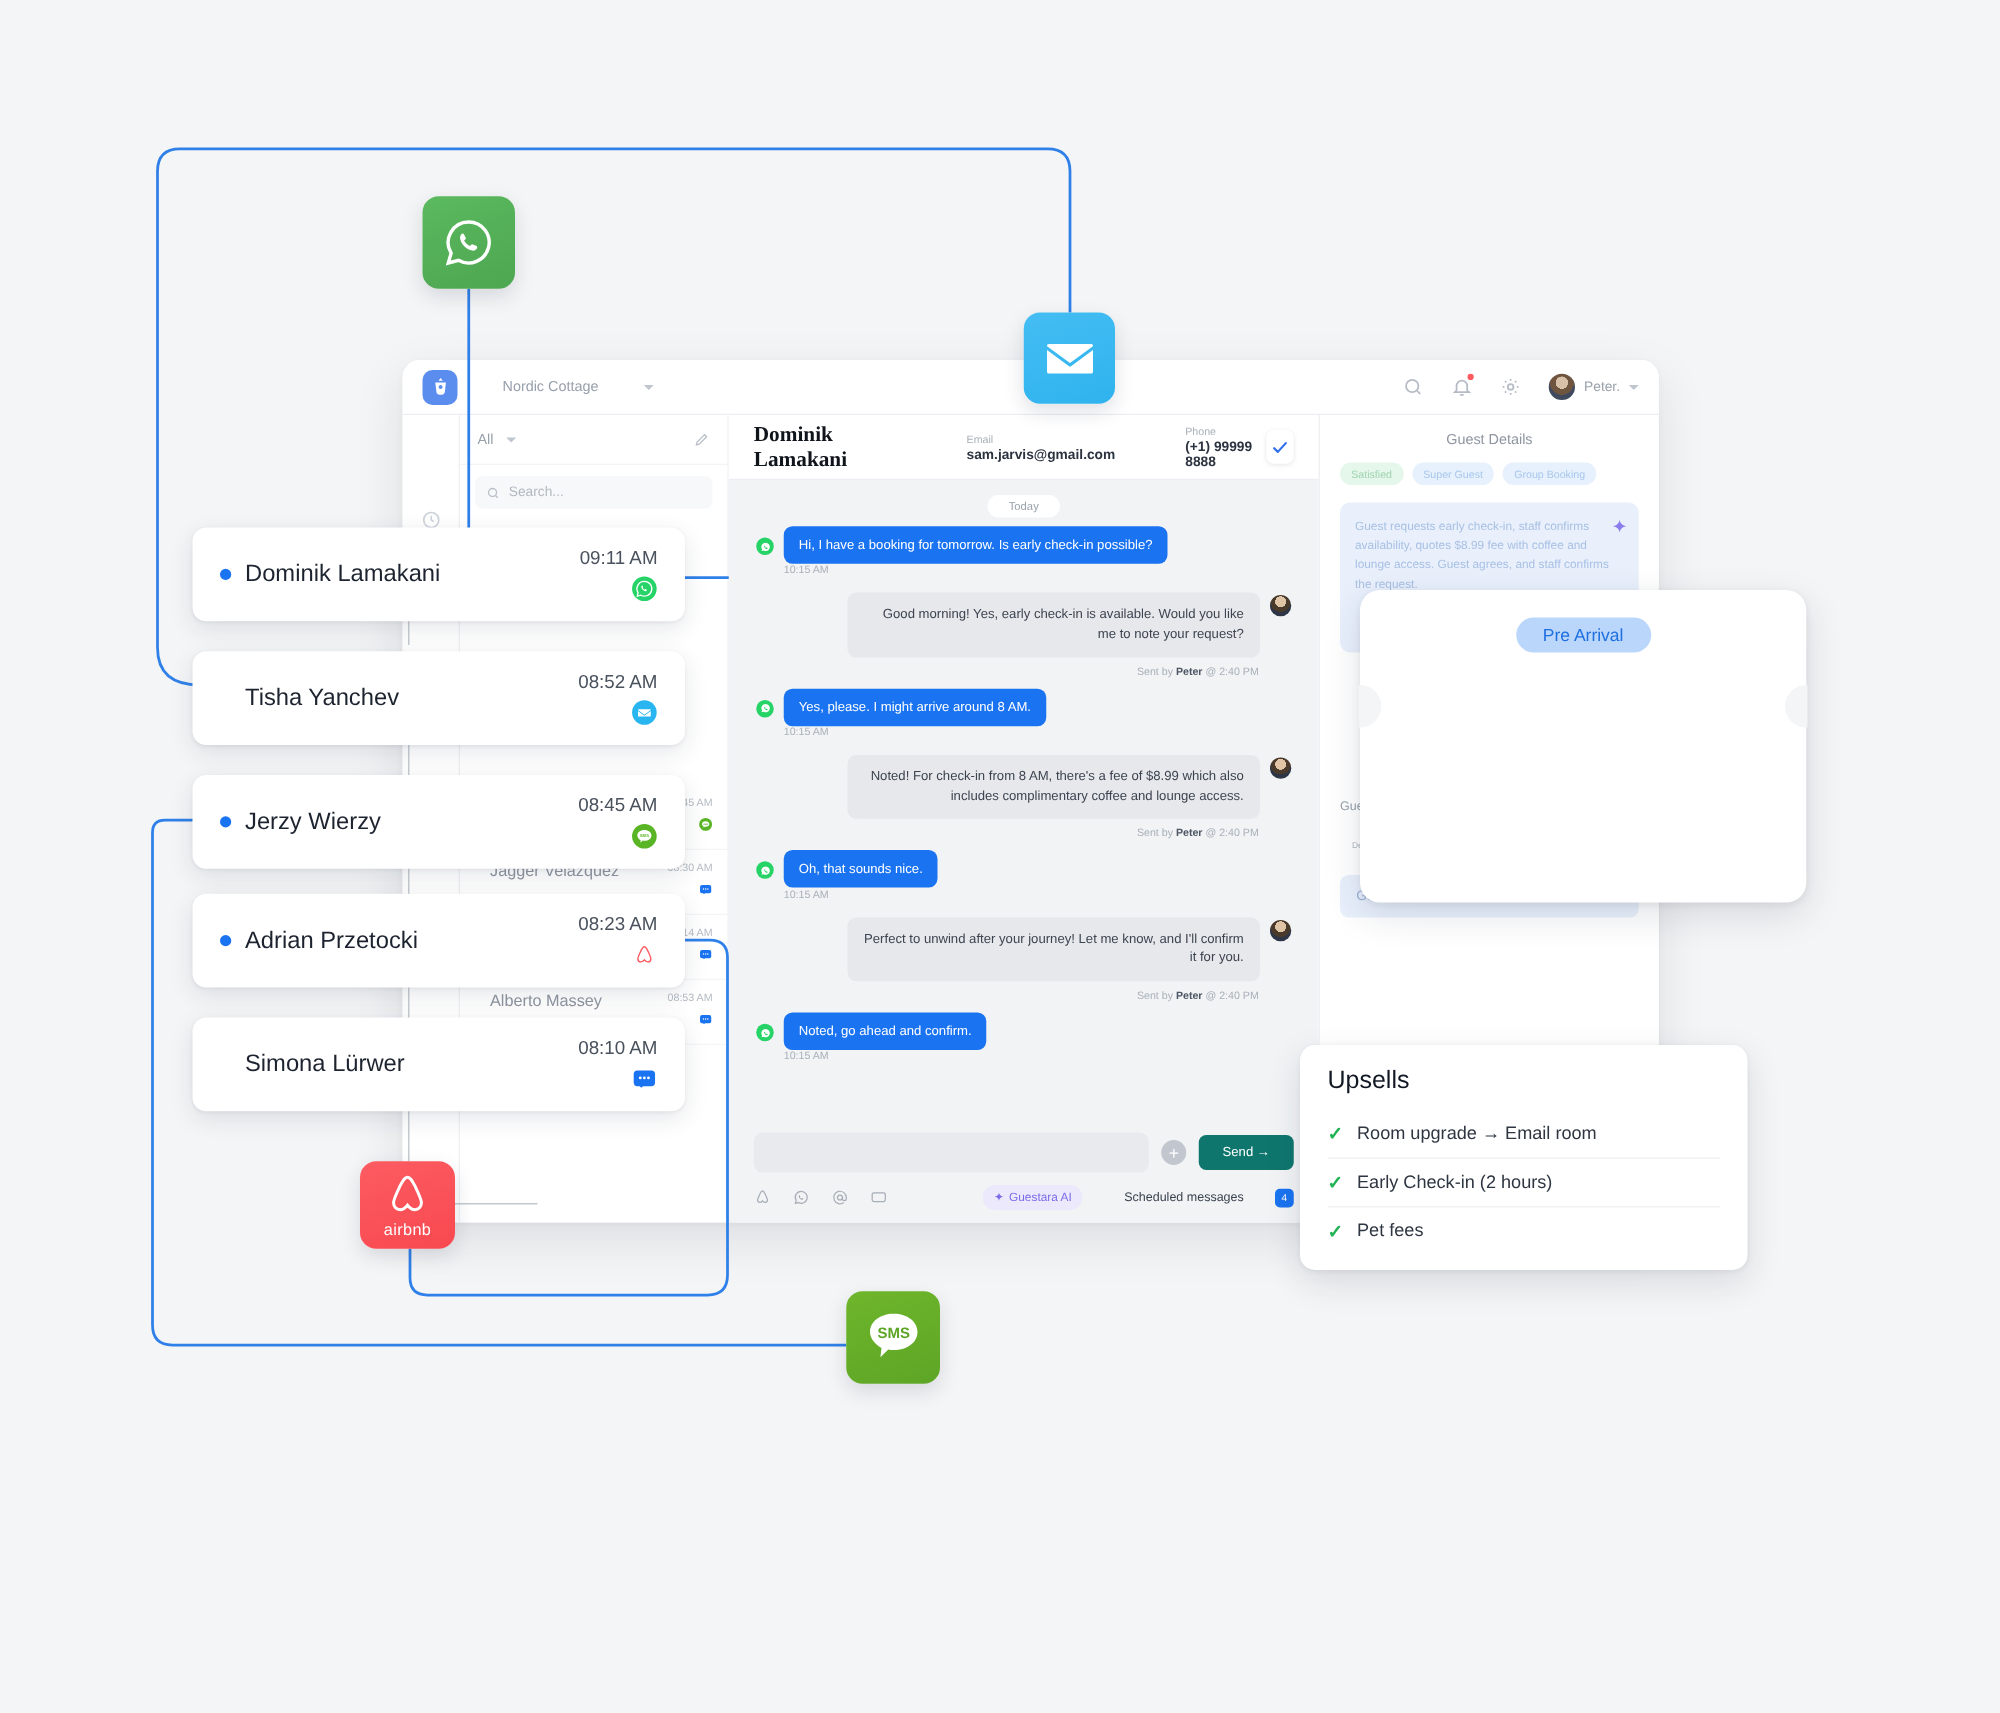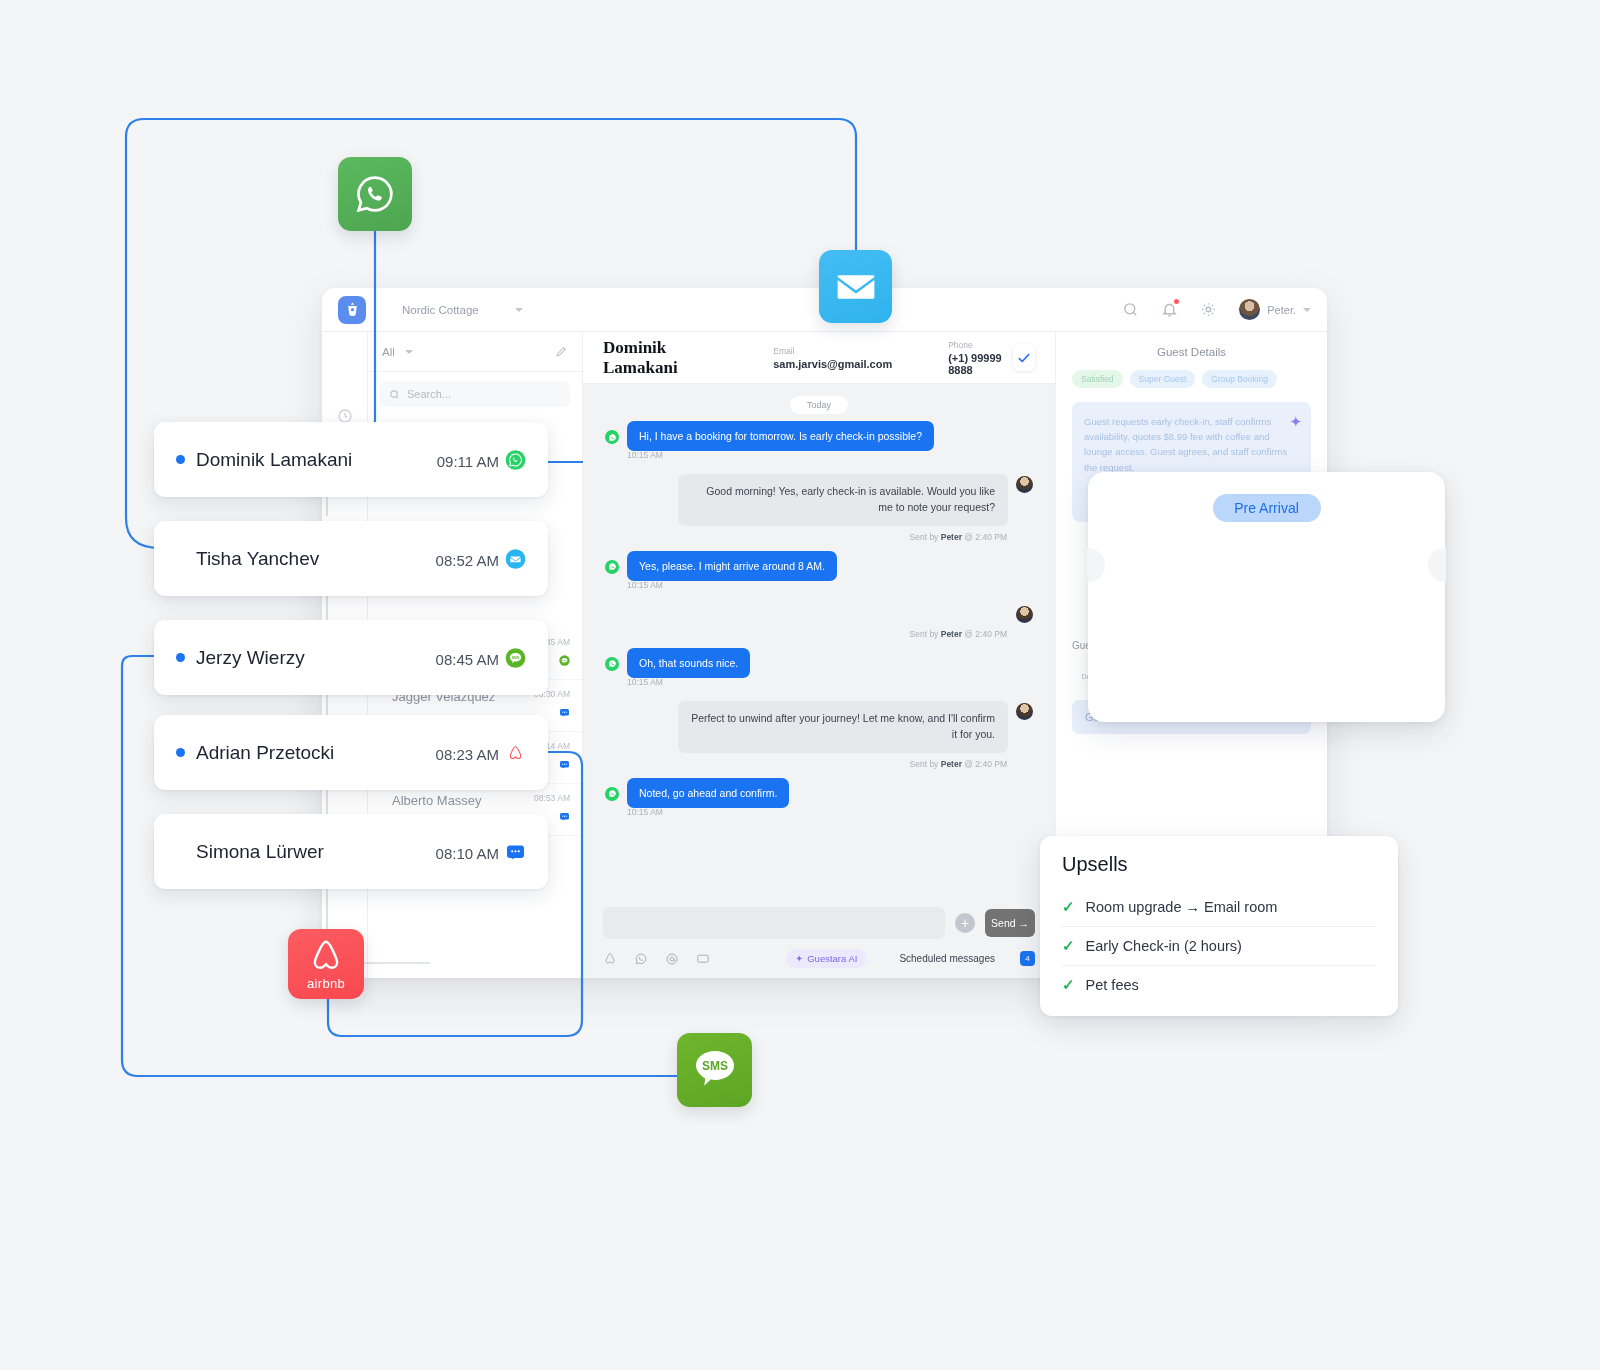--- a/index.html
+++ b/index.html
@@ -134,22 +134,22 @@
   .ts.r b { color: #4c5664; }
 
   .composer-wrap { background: #f1f3f5; padding: 8px 20px 10px; }
   .composer { display: flex; align-items: center; gap: 10px; }
   .composer-input { flex: 1; height: 32px; border-radius: 7px; background: #e8eaee; }
   .plus-btn {
     width: 20px; height: 20px; border-radius: 50%; background: #c2c7cf;
     display: flex; align-items: center; justify-content: center; color: #fff; font-size: 14px; line-height: 1;
   }
   .send-btn {
-    background: #737373; color: #fff; font-size: 10.5px; border-radius: 6px;
-    padding: 8px 6px; white-space: nowrap;
+    background: #0f766e; color: #fff; font-size: 10.5px; border-radius: 6px;
+    padding: 8px 19px; white-space: nowrap;
   }
   .composer-tools { display: flex; align-items: center; gap: 17px; margin-top: 10px; }
   .ct-ic { width: 14px; height: 14px; color: #a8aeb7; }
   .ct-ic svg { width: 100%; height: 100%; display: block; }
   .ai-pill {
     margin-left: auto; background: #ede9fd; color: #7b6ce8; font-size: 9.5px;
     border-radius: 10px; padding: 4px 9px; display: flex; align-items: center; gap: 4px;
   }
   .sched { font-size: 10px; color: #3b434f; margin-left: 16px; }
   .sched-badge {
@@ -195,21 +195,21 @@
 
   
   .fcard {
     position: absolute; width: 394px; height: 75px; background: #fff;
     border-radius: 11px; box-shadow: 0 6px 20px rgba(25,35,60,.11), 0 1px 3px rgba(25,35,60,.06);
     z-index: 30; display: flex; align-items: center; padding: 0 22px;
   }
   .fc-dot { width: 9px; height: 9px; border-radius: 50%; background: #1a73f0; margin-right: 11px; flex: 0 0 auto; }
   .fc-dot.none { background: transparent; }
   .fc-name { font-size: 19px; color: #1d2430; }
-  .fc-right { margin-left: auto; display: flex; flex-direction: row; align-items: flex-end; gap: 6px; }
+  .fc-right { margin-left: auto; display: flex; flex-direction: column; align-items: flex-end; gap: 6px; }
   .fc-time { font-size: 15px; color: #4a525e; }
   .fc-ch { width: 21px; height: 21px; display: flex; align-items: center; justify-content: center; }
 
   
   .pre-card {
     position: absolute; left: 1088px; top: 472px; width: 357px; height: 250px;
     background: #fff; border-radius: 16px; z-index: 40;
     box-shadow: 0 10px 30px rgba(25,35,60,.13), 0 2px 6px rgba(25,35,60,.07);
     padding: 22px 24px 0;
   }
@@ -442,20 +442,21 @@
               <div class="row in">
                 <span class="wa-dot">
                   <svg viewBox="0 0 24 24" fill="#fff">
                     <path d="M12 3a9 9 0 00-7.6 13.8L3.3 21l4.3-1.1A9 9 0 1012 3zm4.6 12.3c-.2.6-1.1 1.1-1.7 1.2-1.7.2-3.9-1.4-5.1-3.2-.8-1.2-1-2.3-.7-3 .2-.5.6-.9 1-1 .2 0 .4 0 .5.3l.6 1.3c.1.2 0 .4-.1.5l-.4.4c.5 1 1.3 1.7 2.3 2.2l.4-.4c.2-.2.4-.2.6-.1l1.3.6c.2.1.4.3.3.5z"></path>
                   </svg>
                 </span>
                 <span><span class="bub-in">Yes, please. I might arrive around 8 AM.</span></span>
               </div>
               <div class="ts">10:15 AM</div>
               <div class="row out">
+                <span class="bub-out">Noted! For check-in from 8 AM, there's a fee of $8.99 which also includes complimentary coffee and lounge access.</span>
                 <span class="ava-sm"></span>
               </div>
               <div class="ts r">Sent by <b>Peter</b> @ 2:40 PM</div>
               <div class="row in">
                 <span class="wa-dot">
                   <svg viewBox="0 0 24 24" fill="#fff">
                     <path d="M12 3a9 9 0 00-7.6 13.8L3.3 21l4.3-1.1A9 9 0 1012 3zm4.6 12.3c-.2.6-1.1 1.1-1.7 1.2-1.7.2-3.9-1.4-5.1-3.2-.8-1.2-1-2.3-.7-3 .2-.5.6-.9 1-1 .2 0 .4 0 .5.3l.6 1.3c.1.2 0 .4-.1.5l-.4.4c.5 1 1.3 1.7 2.3 2.2l.4-.4c.2-.2.4-.2.6-.1l1.3.6c.2.1.4.3.3.5z"></path>
                   </svg>
                 </span>
                 <span><span class="bub-in">Oh, that sounds nice.</span></span>

